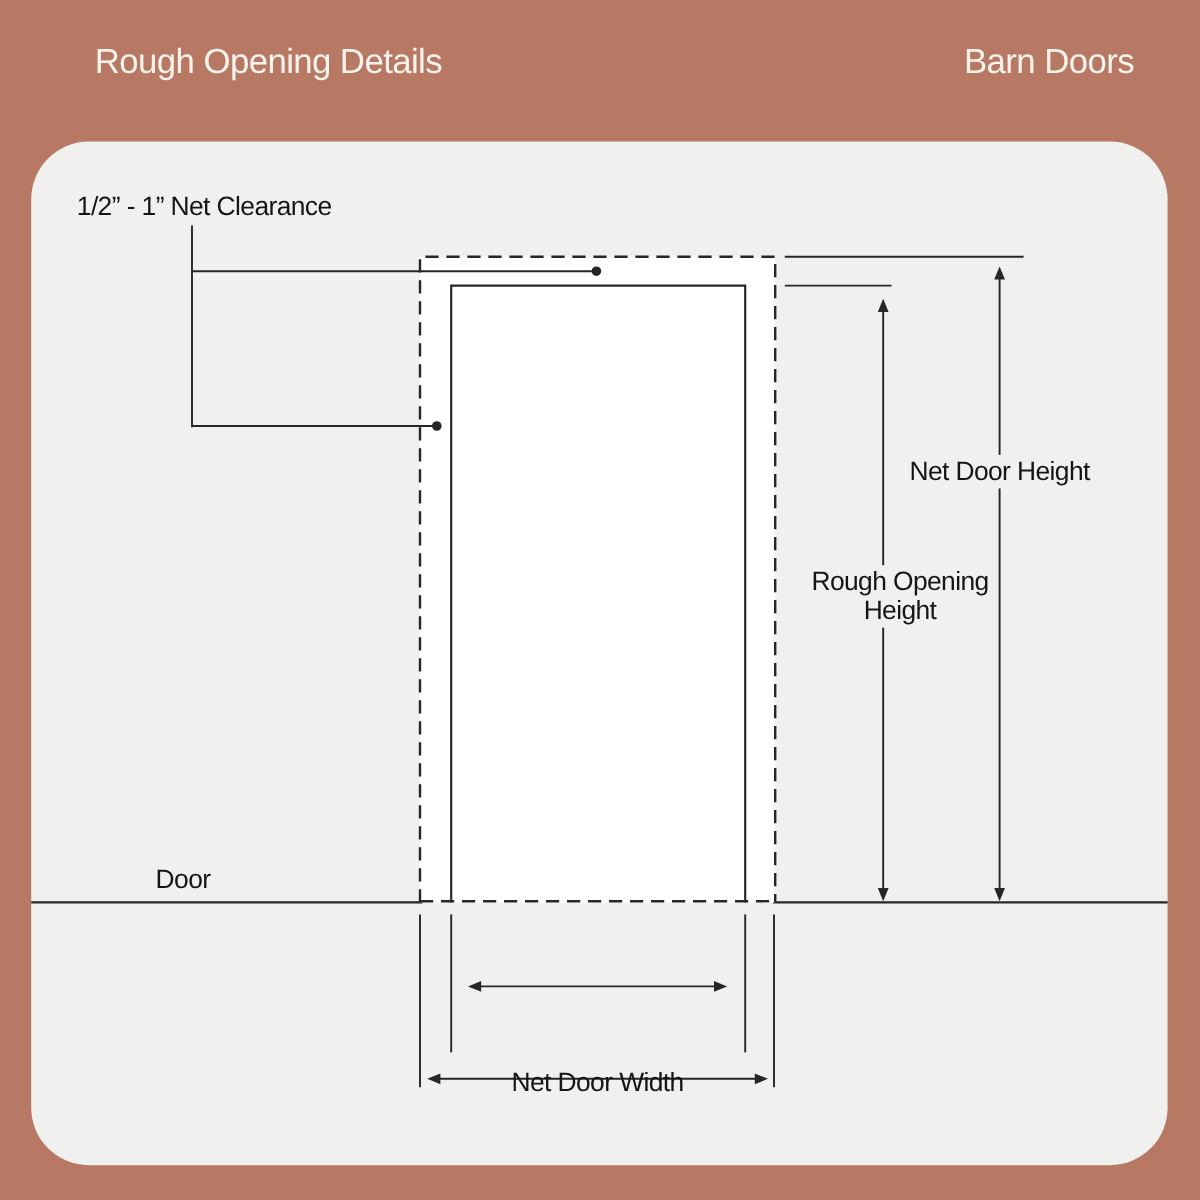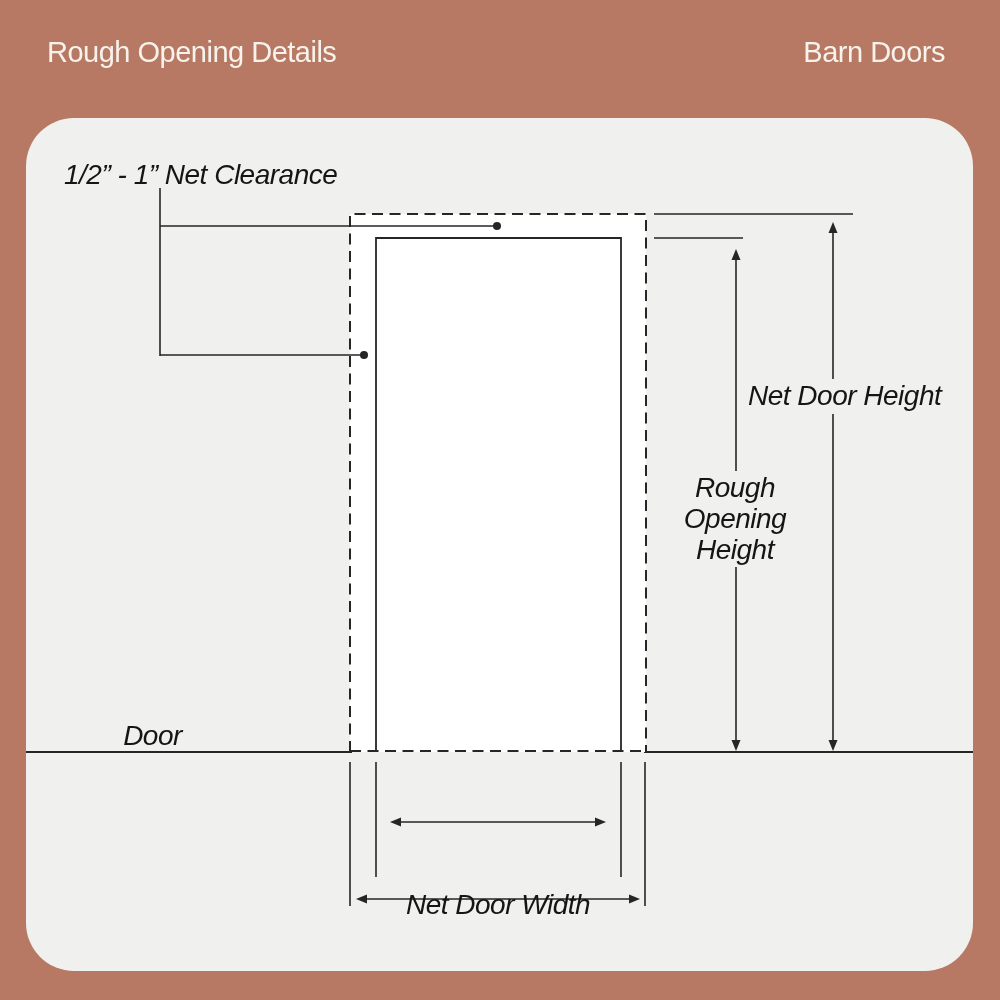--- a/index.html
+++ b/index.html
@@ -17,20 +17,21 @@
     height: 1000px;
   }
   .header-title {
     position: absolute;
     top: 36px;
     font-size: 29px;
     font-weight: 500;
     letter-spacing: -0.5px;
     color: var(--header-text, #f7f2ec);
     white-space: nowrap;
+    margin-left: 32px;
   }
   .header-title.left  { left: 47px; }
   .header-title.right { right: 55px; }
   .card {
     position: absolute;
     left: 26px;
     top: 118px;
     width: 947px;
     height: 853px;
     background: var(--card, #f0f0ee);
@@ -49,34 +50,33 @@
     stroke-width: 1.6;
     fill: none;
   }
   svg .solid-rect { stroke-width: 1.8; fill: var(--door-fill, #ffffff); }
   svg .dashed     { stroke-width: 2;   stroke-dasharray: 11 6.5; }
   svg .dashed-rect{ fill: var(--door-fill, #ffffff); }
   svg .floor      { stroke-width: 2; }
   svg .head, svg .dot { fill: var(--line, #262626); stroke: none; }
   .lbl {
     position: absolute;
-    font-size: 28px;
+    font-size: 22px;
     letter-spacing: -0.5px;
     color: var(--label-text, #151515);
     line-height: 1.1;
     white-space: nowrap;
-    font-style: italic;
   }
   .lbl.center { text-align: center; }
   .lbl.masked { background: var(--card, #f0f0ee); padding: 2px 0; }
   .lbl.wrap   { white-space: normal; }
   #clearance-label           { left: 64px;  top: 160px; }
   #floor-label               { left: 110px; top: 721px; width: 85px; }
   #net-door-height-label     { left: 748px; top: 379px; width: 170px; }
-  #rough-opening-height-label{ left: 655px; top: 471px; width: 160px; }
+  #rough-opening-height-label{ left: 670px; top: 471px; width: 160px; }
   #rough-opening-width-label { left: 388px; top: 782px; width: 220px; }
   #net-door-width-label      { left: 388px; top: 860px; width: 220px; margin-top: 30px; }
 </style>
 </head>
 <body>
 
 <div class="stage">
 
   <div class="header-title left">Rough Opening Details</div>
 

